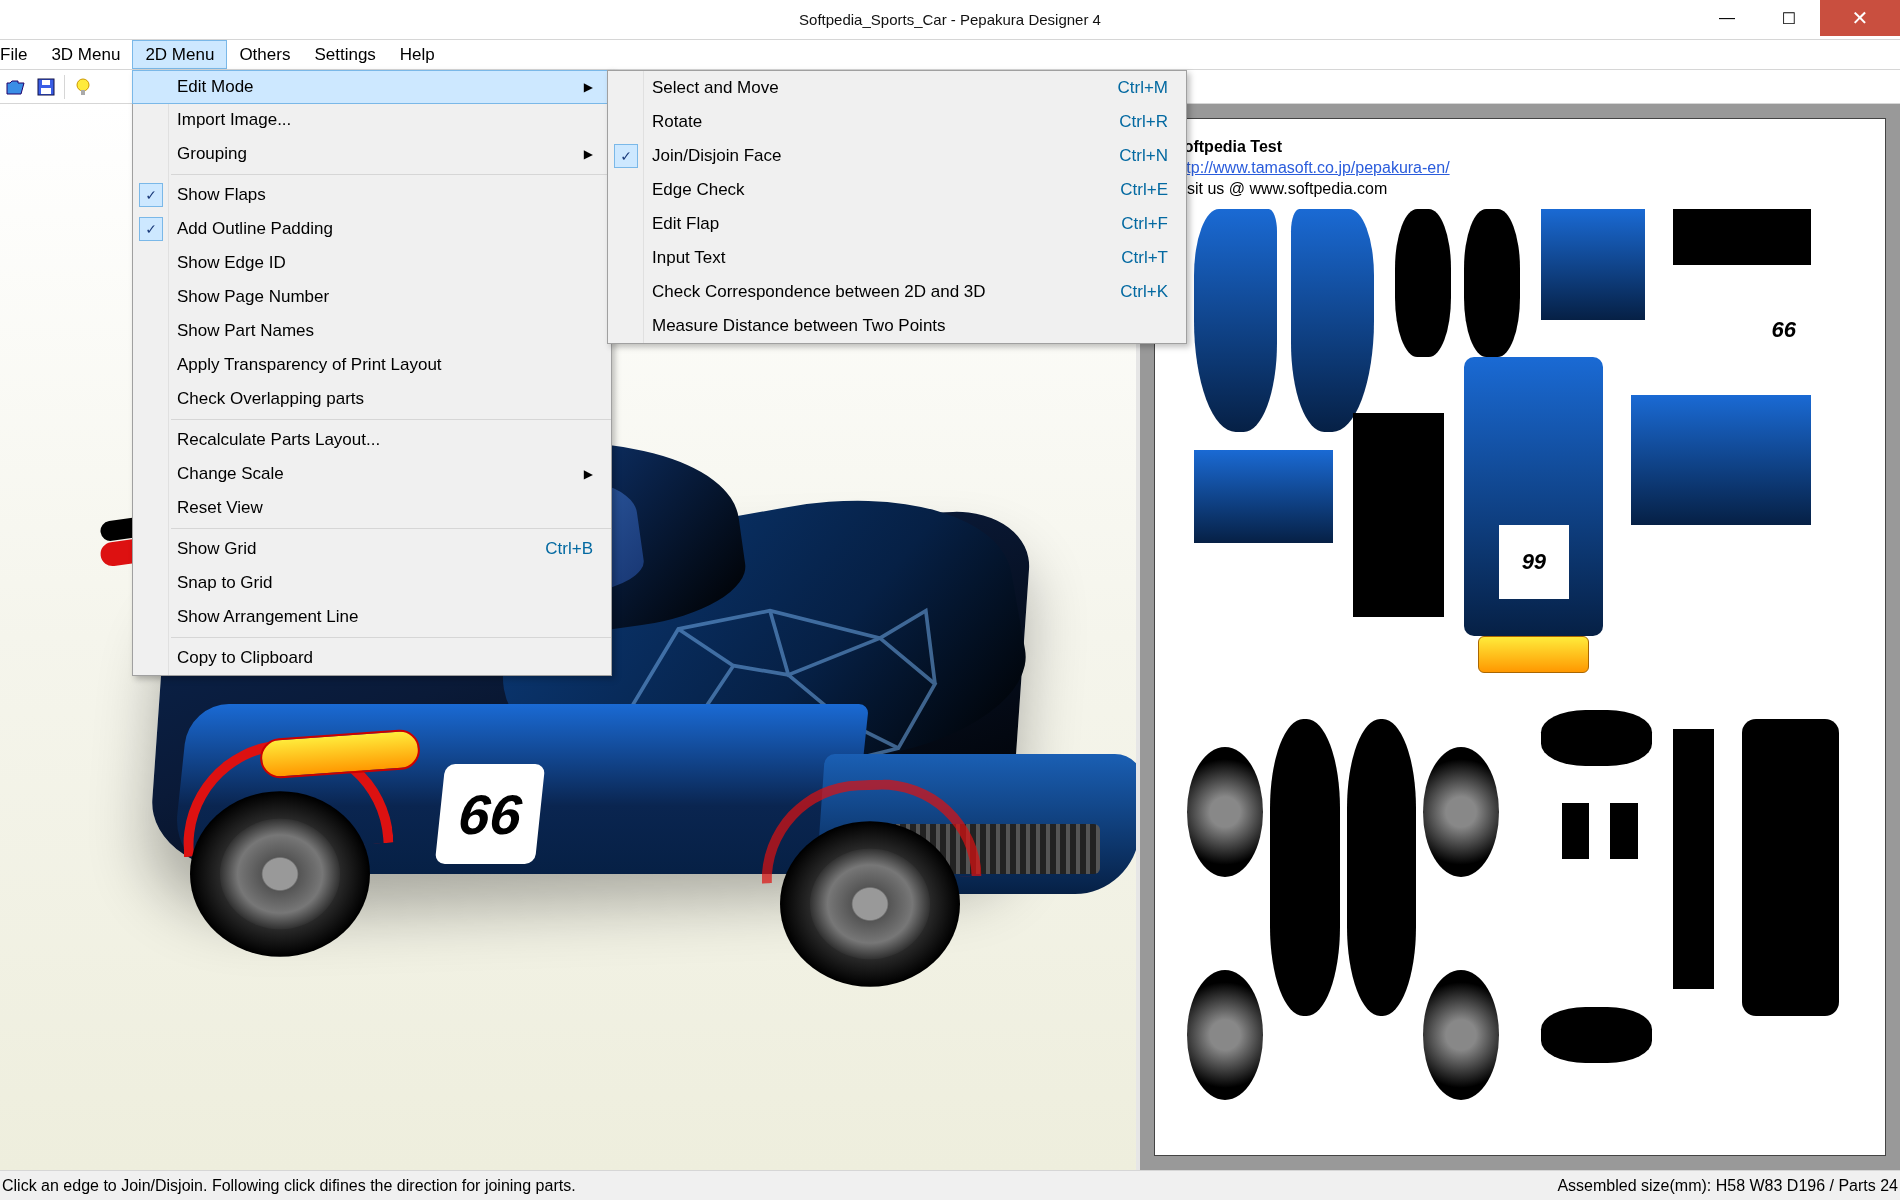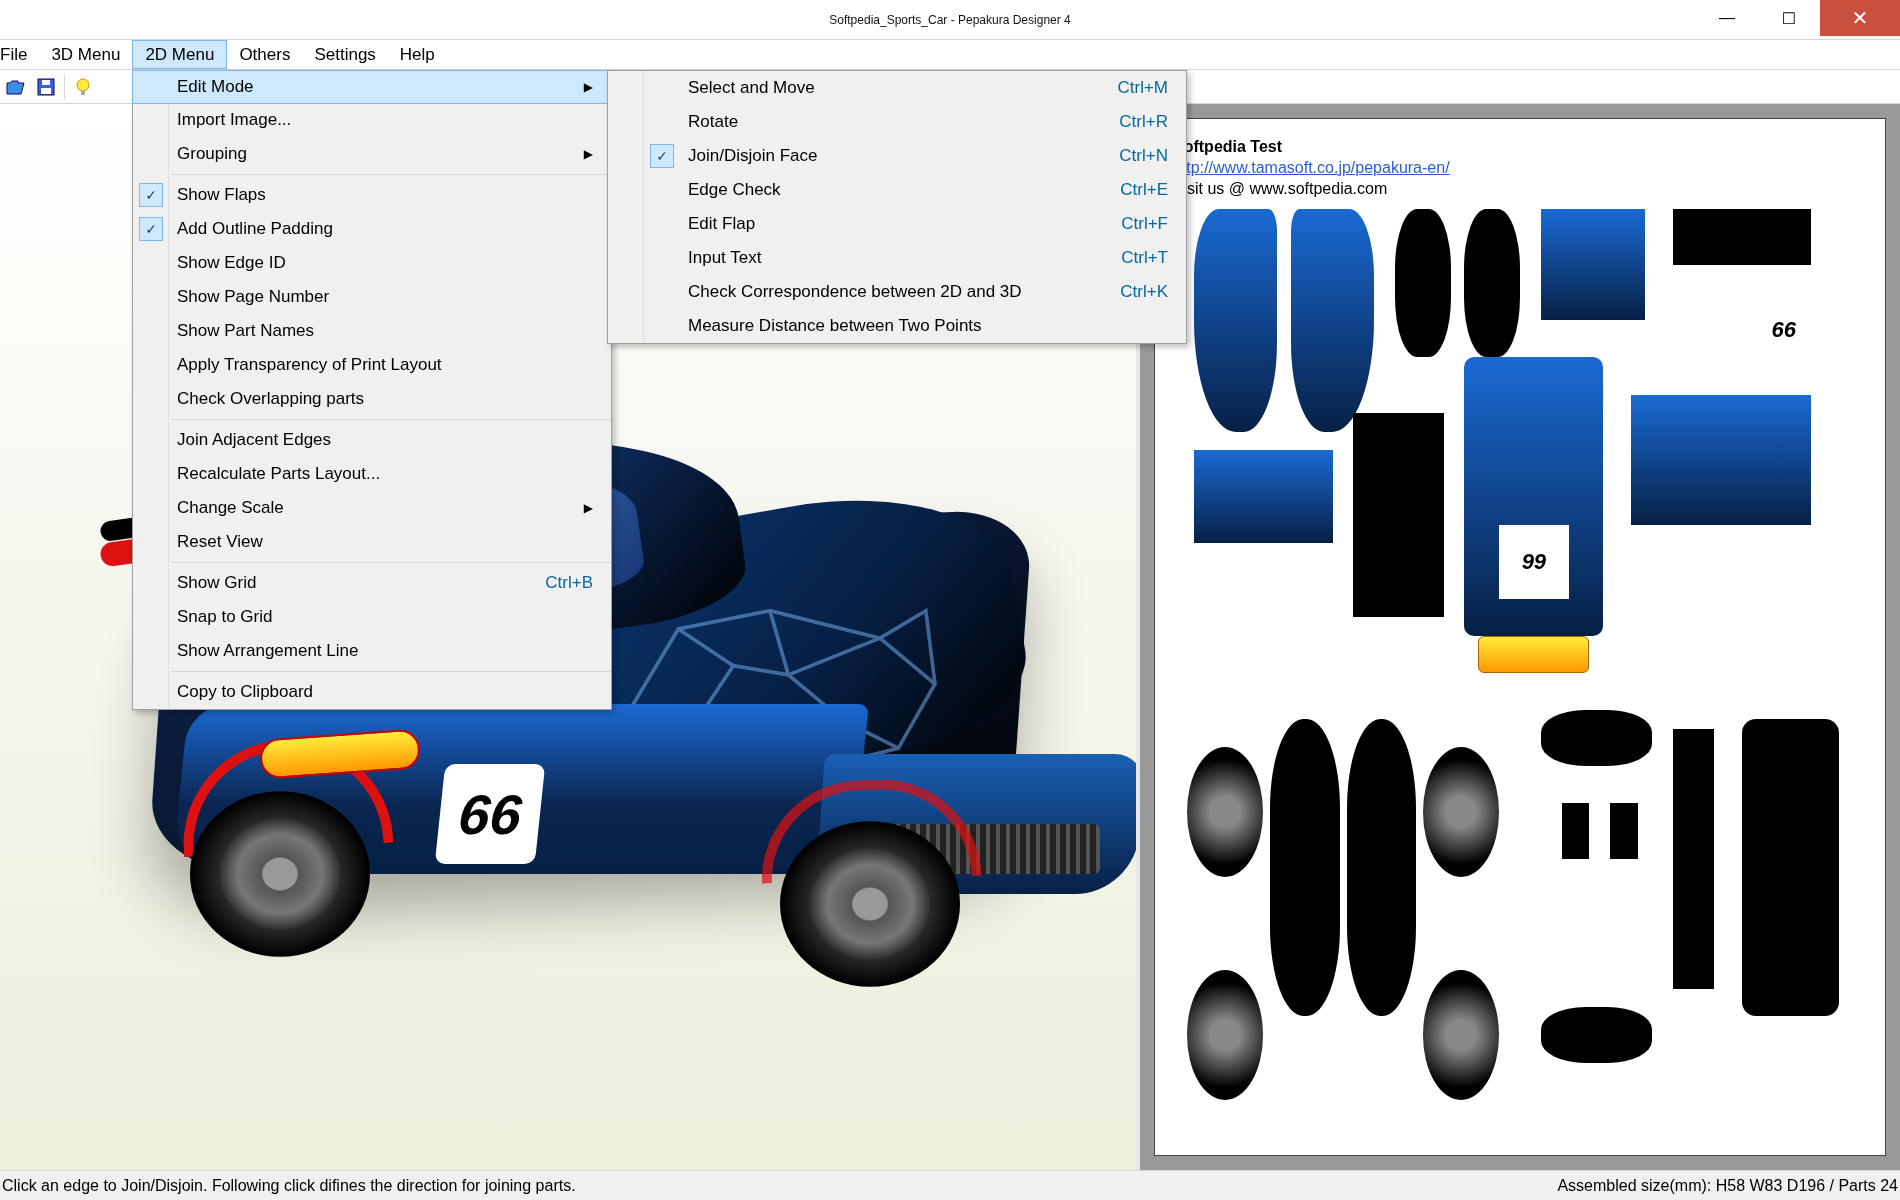--- a/index.html
+++ b/index.html
@@ -1,20 +1,20 @@
 <!DOCTYPE html>
 <html><head>
 <meta charset="utf-8">
 <style>
   * { box-sizing: border-box; margin: 0; padding: 0; font-family: "Segoe UI", Tahoma, sans-serif; }
   body { width: 1900px; height: 1200px; background: #fff; overflow: hidden; }
 
   
   .titlebar { height: 40px; background: #fff; display: flex; align-items: center; position: relative; border-bottom: 1px solid #d6d6d6; }
-  .titlebar-title { position: absolute; left: 50%; transform: translateX(-50%); font-size: 12px; color: #111; }
+  .titlebar-title { position: absolute; left: 50%; transform: translateX(-50%); font-size: 15px; color: #111; }
   .titlebar-controls { position: absolute; right: 0; top: 0; height: 100%; display: flex; }
   .tb-btn { width: 62px; height: 36px; display: flex; align-items: center; justify-content: center; font-size: 16px; }
   .tb-close { background: #c94f3f; color: #fff; width: 80px; font-size: 20px; }
 
   
   .menubar { height: 30px; background: #fff; display: flex; align-items: stretch; border-bottom: 1px solid #d6d6d6; padding-left: 4px; }
   .menubar-item { padding: 0 12px; font-size: 17px; color: #000; display: flex; align-items: center; }
   .menubar-item.active { background: #cde8ff; border: 1px solid #7ab8e8; }
 
   
@@ -28,21 +28,21 @@
   .view3d { flex: 1 1 60%; background: linear-gradient(180deg, #ffffff 0%, #f5f5ec 50%, #eeeedd 100%); position: relative; border-right: 4px solid #e6e6e6; overflow: hidden; }
   .view2d-wrap { flex: 0 0 40%; background: #999; padding: 14px; display: flex; flex-direction: column; overflow: hidden; }
   .view2d-page { background: #fff; flex: 1; border: 1px solid #444; position: relative; padding: 18px; overflow: hidden; }
   .page-notes { font-size: 16px; line-height: 1.3; }
   .page-notes a { color: #2a5cdc; text-decoration: underline; }
 
   
   .dropdown { position: absolute; background: #f0f0f0; border: 1px solid #a0a0a0; box-shadow: 3px 3px 6px rgba(0,0,0,0.25); z-index: 1000; }
   .dropdown-left-strip { position: absolute; left: 0; top: 0; bottom: 0; width: 36px; background: #f0f0f0; border-right: 1px solid #e0e0e0; }
   .menu2d { top: 70px; left: 132px; width: 480px; }
-  .submenu { top: 70px; left: 607px; width: 580px; padding-left: 36px; }
+  .submenu { top: 70px; left: 607px; width: 580px; }
   .dd-item { height: 34px; display: flex; align-items: center; padding-left: 44px; padding-right: 18px; position: relative; font-size: 17px; color: #000; }
   .dd-item .shortcut { margin-left: auto; color: #0369a1; }
   .dd-item.highlight { background: #cde8ff; border: 1px solid #7ab8e8; margin: -1px; }
   .dd-item .arrow { margin-left: auto; font-size: 12px; }
   .dd-sep { height: 1px; background: #d6d6d6; margin: 3px 0 3px 38px; }
   .dd-check { position: absolute; left: 6px; top: 5px; width: 24px; height: 24px; background: #cde8ff; border: 1px solid #7ab8e8; display: flex; align-items: center; justify-content: center; font-size: 14px; color: #1a3a7a; }
 
   
   .statusbar { position: absolute; bottom: 0; left: 0; right: 0; height: 30px; background: #f0f0f0; border-top: 1px solid #d6d6d6; display: flex; align-items: center; padding: 0 2px; font-size: 16px; }
   .statusbar .right { margin-left: auto; }
@@ -252,23 +252,20 @@
       <span>Show Part Names</span>
     </div>
   <div class="dd-item">
       <span>Apply Transparency of Print Layout</span>
     </div>
   <div class="dd-item">
       <span>Check Overlapping parts</span>
     </div>
   <div class="dd-sep"></div>
   <div class="dd-item">
-      <span>Join Adjacent Edges</span>
-    </div>
-  <div class="dd-item">
       <span>Recalculate Parts Layout...</span>
     </div>
   <div class="dd-item">
       <span>Change Scale</span>
       <span class="arrow">▶</span>
     </div>
   <div class="dd-item">
       <span>Reset View</span>
     </div>
   <div class="dd-sep"></div>

